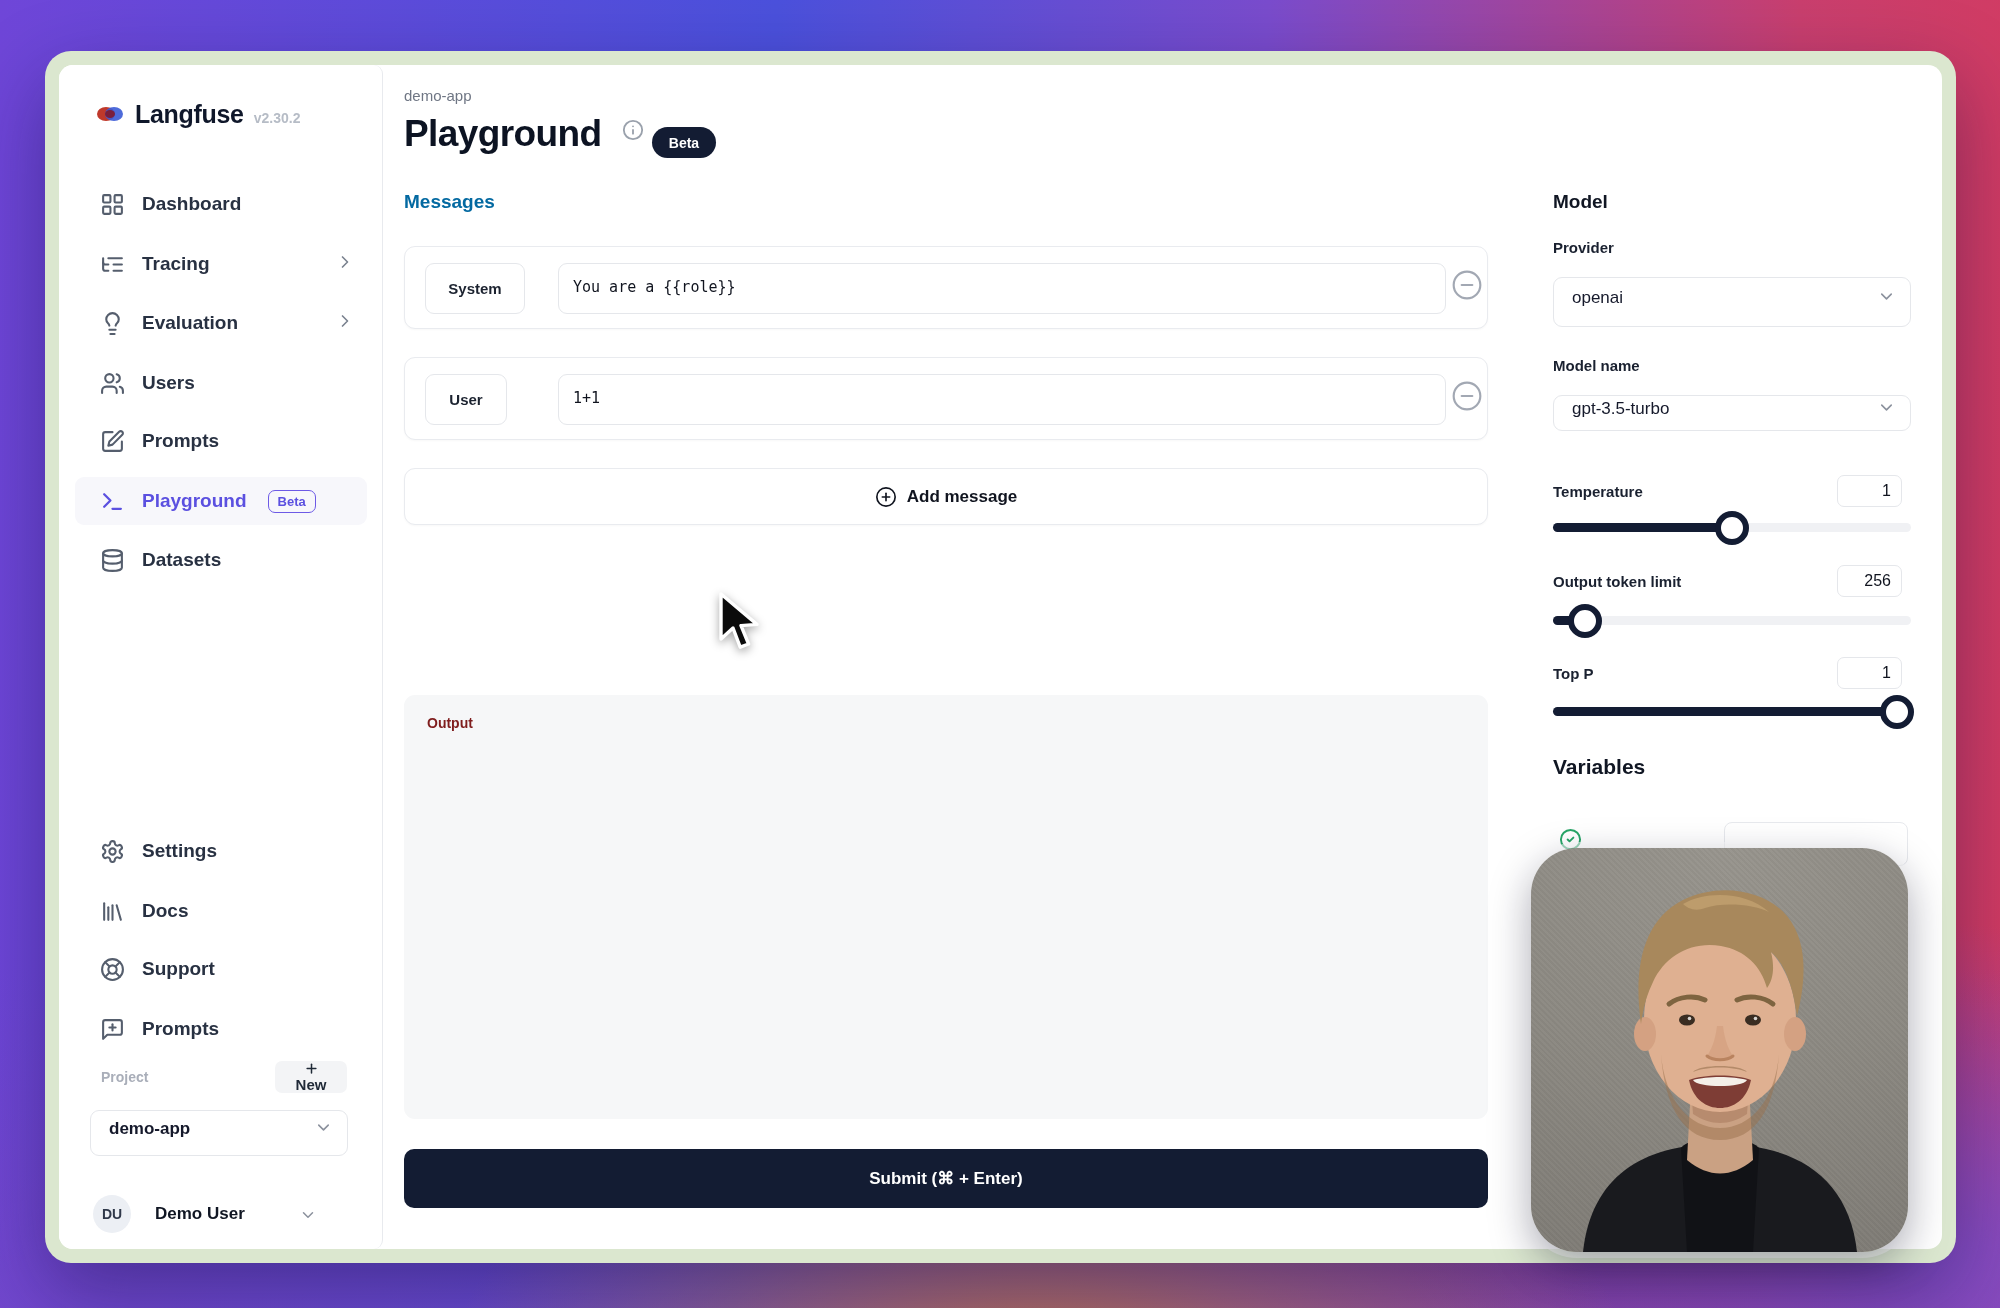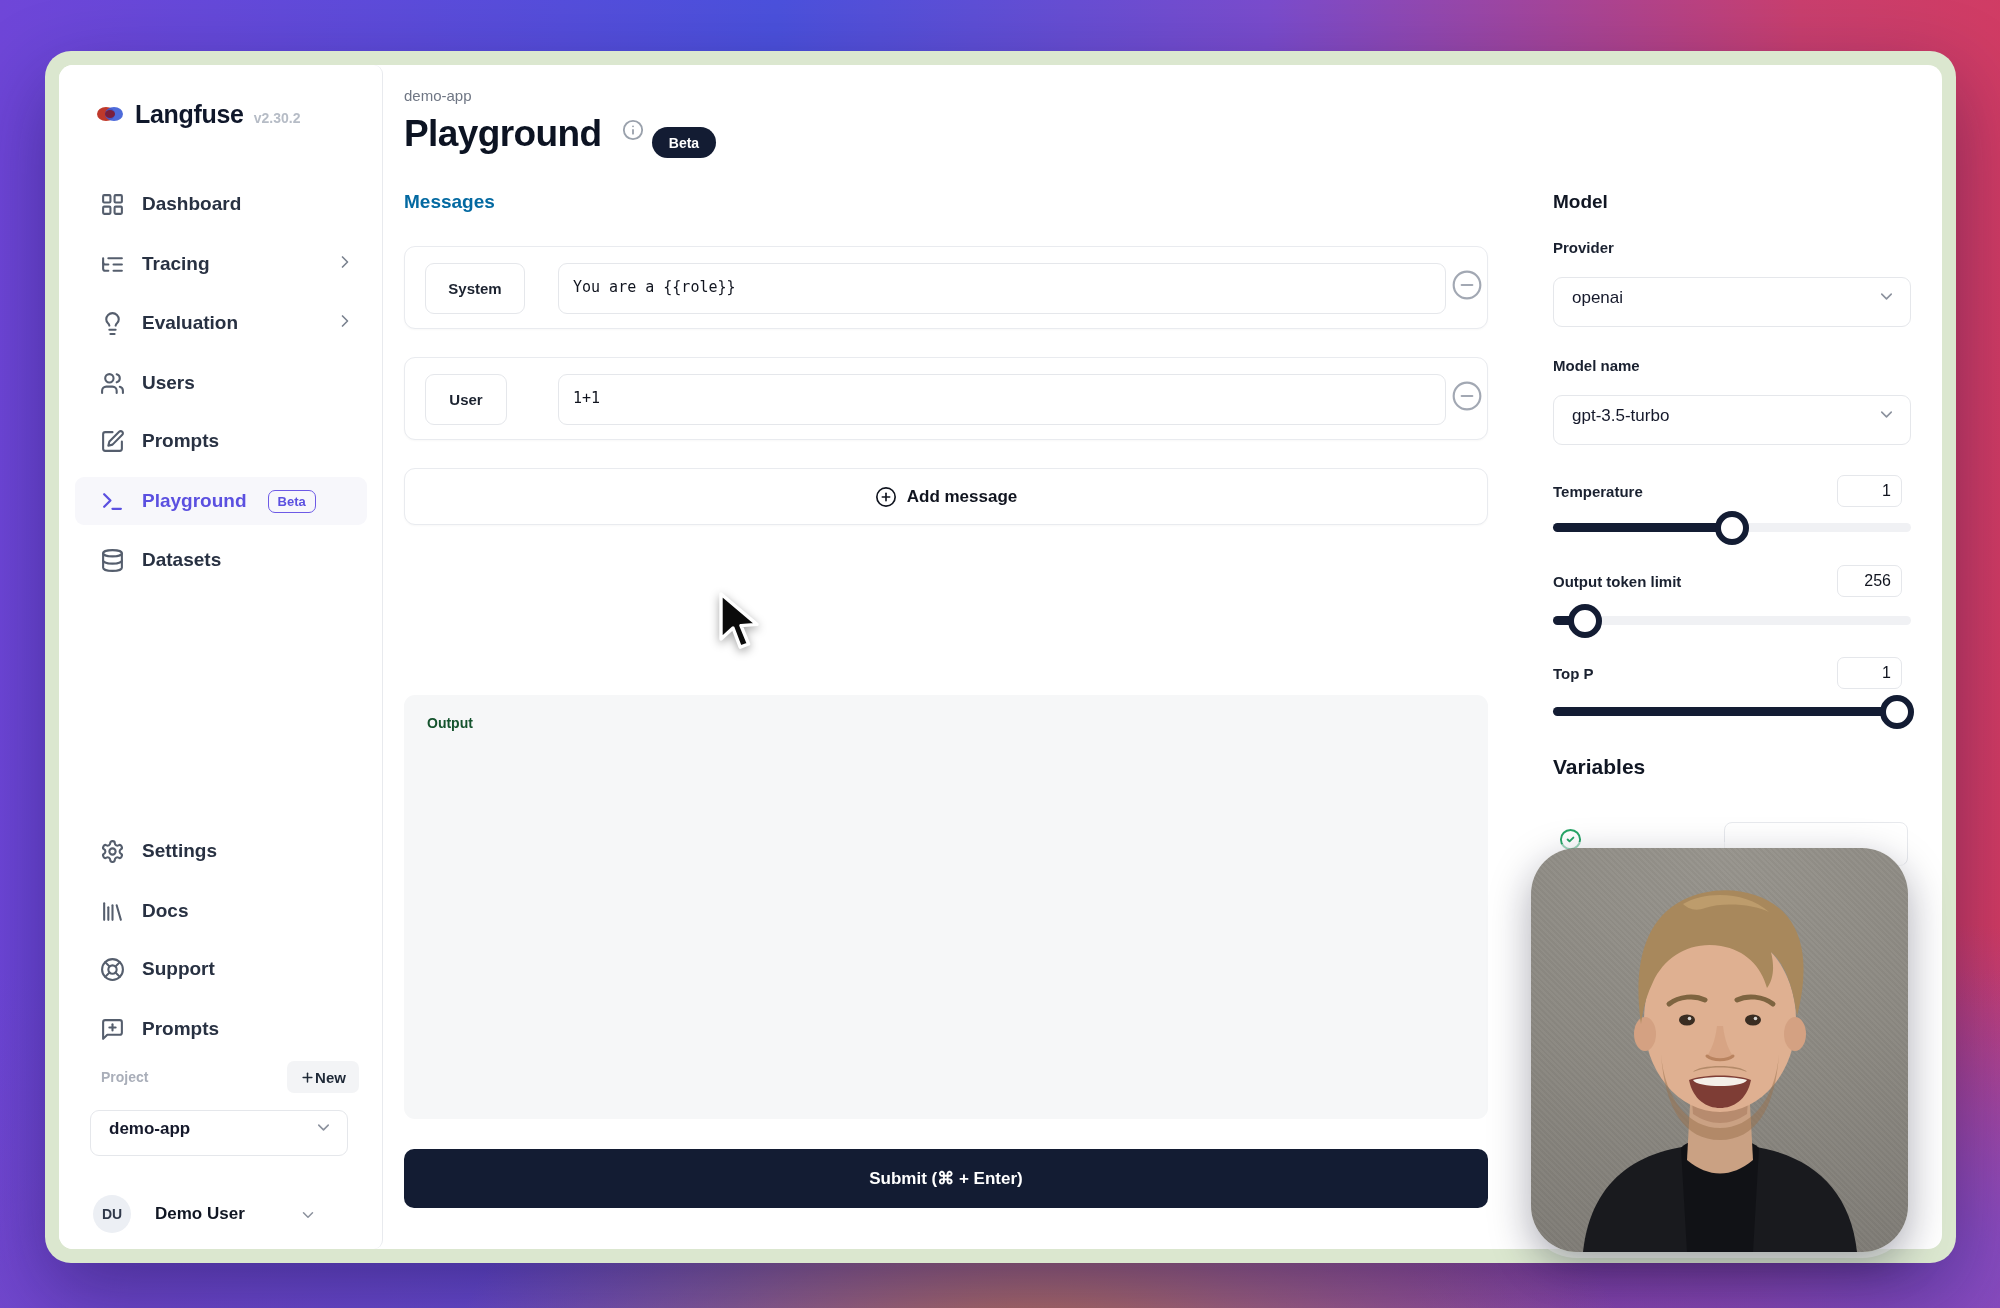--- a/index.html
+++ b/index.html
@@ -38,22 +38,22 @@
   .nav-item .lbl{ font-size:19px; font-weight:650; }
   .nav-item svg{ width:25px; height:25px; stroke:#555e6d; }
   .nav-item .chev{ margin-left:auto; }
   .nav-item .chev svg{ width:20px; height:20px; stroke:#7a828f; }
   .nav-item.active{ background:#f7f7fb; color:#5b50e0; }
   .nav-item.active svg{ stroke:#5b50e0; }
   .badge-outline{ border:1.5px solid #6d5ae6; color:#5b50e0; font-size:13px; font-weight:700;
     border-radius:7px; padding:3px 9px; margin-left:4px; }
 
   .proj-label{ position:absolute; left:42px; font-size:14px; color:#a9aeb9; font-weight:700; }
-  .btn-new{ position:absolute; left:228px; width:72px; height:32px; background:#f3f4f6; border-radius:7px;
-    display:flex; align-items:center; justify-content:center; font-size:15px; font-weight:650; color:#1f2937; cursor:pointer;}
+  .btn-new{ position:absolute; left:216px; width:72px; height:32px; background:#f3f4f6; border-radius:7px;
+    display:flex; align-items:center; justify-content:center; font-size:15px; font-weight:650; color:#1f2937; cursor:pointer;flex-direction:column;}
   .btn-new svg{ width:15px; height:15px; stroke:#1f2937; }
   .select{ position:absolute; border:1px solid #e5e7eb; border-radius:9px; background:#fff;
     display:flex; align-items:center; padding:0 14px 8px 18px; cursor:pointer; }
   .select .val{ font-size:17px; font-weight:650; color:#15192b; }
   .select .chev{ margin-left:auto; }
   .select .chev svg{ width:19px; height:19px; stroke:#8b919d; }
   .avatar{ position:absolute; left:34px; width:38px; height:38px; border-radius:50%; background:#eceff4;
     display:flex; align-items:center; justify-content:center; font-size:14px; font-weight:700; color:#30394a; }
   .user-name{ position:absolute; left:96px; font-size:17px; font-weight:700; color:#101623; }
   .user-chev{ position:absolute; left:240px; }
@@ -77,21 +77,21 @@
     background:#fff; }
   .minus-ic{ position:absolute; left:1046px; top:22px; cursor:pointer; }
   .minus-ic svg{ width:32px; height:32px; stroke:#a2a8b3; }
 
   .add-btn{ position:absolute; left:345px; top:403px; width:1084px; height:57px; border:1px solid #e9ebef; border-radius:11px;
     background:#fff; display:flex; align-items:center; justify-content:center; gap:10px; cursor:pointer;
     font-size:17px; font-weight:650; color:#10141f; box-shadow:0 1px 2px rgba(16,24,40,.03);}
   .add-btn svg{ width:22px; height:22px; stroke:#10141f; }
 
   .output-panel{ position:absolute; left:345px; top:630px; width:1084px; height:424px; background:#f6f7f8; border-radius:11px; }
-  .output-label{ position:absolute; left:23px; top:20px; font-size:14px; font-weight:750; color:#14532d; }
+  .output-label{ position:absolute; left:23px; top:20px; font-size:14px; font-weight:750; color:#7f1d1d; }
 
   .submit-btn{ position:absolute; left:345px; top:1084px; width:1084px; height:59px; background:#131c33; border-radius:10px;
     display:flex; align-items:center; justify-content:center; color:#fff; font-size:17px; font-weight:600; cursor:pointer; }
 
   
   .mp-title{ position:absolute; left:1494px; top:126px; font-size:19px; font-weight:750; color:#101623; }
   .mp-label{ position:absolute; left:1494px; font-size:15px; font-weight:650; color:#1a2130; }
   .num-box{ position:absolute; left:1778px; width:65px; height:32px; border:1px solid #e5e7eb; border-radius:7px;
     display:flex; align-items:center; justify-content:flex-end; padding-right:10px; font-size:16px; color:#10141f; }
   .slider{ position:absolute; left:1494px; width:358px; height:9px; background:#f0f1f4; border-radius:5px; cursor:pointer; }
@@ -307,21 +307,21 @@
 
       <div class="mp-label" style="top:174px">Provider</div>
       <div class="select" style="left:1494px; top:212px; width:358px; height:50px;">
         <span class="val" style="font-weight:500">openai</span>
         <span class="chev"><svg viewBox="0 0 24 24" fill="none" stroke-width="2" stroke-linecap="round" stroke-linejoin="round">
               <path d="m6 9 6 6 6-6"></path>
             </svg></span>
       </div>
 
       <div class="mp-label" style="top:292px">Model name</div>
-      <div class="select" style="left:1494px; top:330px; width:358px; height:50px;">
+      <div class="select" style="left:1494px; top:330px; width:358px; height:36px;">
         <span class="val" style="font-weight:500">gpt-3.5-turbo</span>
         <span class="chev"><svg viewBox="0 0 24 24" fill="none" stroke-width="2" stroke-linecap="round" stroke-linejoin="round">
               <path d="m6 9 6 6 6-6"></path>
             </svg></span>
       </div>
 
       <div class="mp-label" style="top:418px">Temperature</div>
       <div class="num-box" style="top:410px">1</div>
       <div class="slider" style="top:458px">
         <div class="fill" style="width: 50%;">

